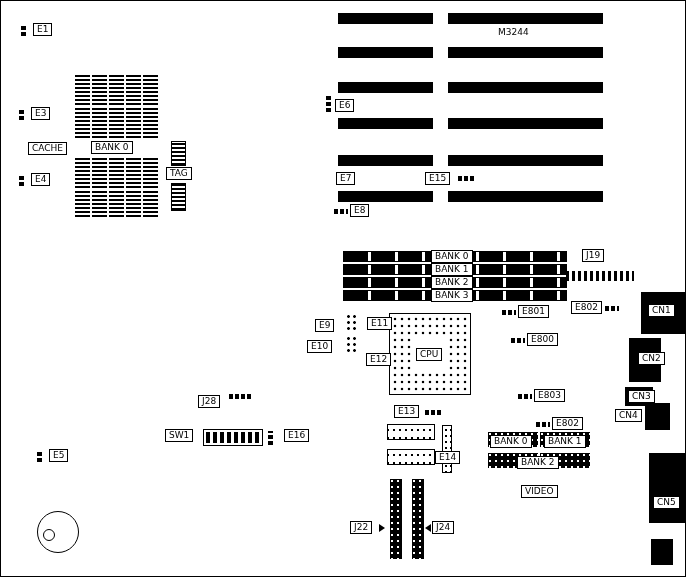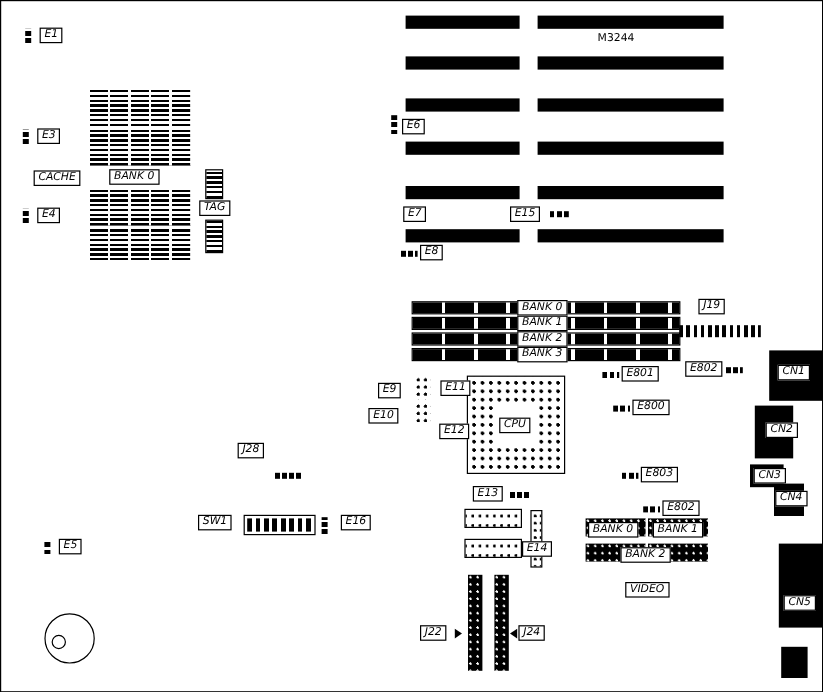--- a/index.html
+++ b/index.html
@@ -1,18 +1,18 @@
 <!DOCTYPE html>
 <html><head>
 <meta charset="utf-8">
 <style>
   * { margin:0; padding:0; box-sizing:border-box; }
   body { background:#fff; font-family:"DejaVu Sans", sans-serif; }
   .board { position:relative; width:686px; height:577px; background:#fff; border:1px solid #000; overflow:hidden; }
-  .lbl { position:absolute; background:#fff; border:1px solid #000; font-size:9px; line-height:11px; padding:0 3px; white-space:nowrap; z-index:6; color:#000;font-style:italic; }
+  .lbl { position:absolute; background:#fff; border:1px solid #000; font-size:9px; line-height:11px; padding:0 3px; white-space:nowrap; z-index:6; color:#000; }
   .txt { position:absolute; font-size:9px; line-height:11px; color:#000; z-index:2; }
   .slot { position:absolute; height:11px; background:#000; }
   .chiprow { position:absolute; width:84px; height:30px;
              background-image: repeating-linear-gradient(90deg, transparent 0 15px, #fff 15px 17px),
                                repeating-linear-gradient(0deg, #000 0 2px, #fff 2px 4px); }
   .chip { position:absolute; border:1px solid #000;
           background: repeating-linear-gradient(0deg, #000 0 2px, #fff 2px 4px); }
   .simm { position:absolute; height:11px; border:1px solid #000; z-index:1;
           background-image: repeating-linear-gradient(90deg, #000 0 24px, #fff 24px 27px); }
   .jconn { position:absolute; background: repeating-linear-gradient(90deg, #000 0 3px, #fff 3px 6px); }
@@ -117,21 +117,21 @@
   <div class="cpu-center" style="left:410px;top:334px;width:38px;height:38px"></div>
   <div class="lbl" style="left:415px;top:347px">CPU</div>
 
   <div class="pins-h" style="left:517px;top:393px;width:14px"></div>
   <div class="lbl" style="left:533px;top:388px">E803</div>
   <div class="lbl" style="left:393px;top:404px">E13</div>
   <div class="pins-h" style="left:424px;top:409px;width:16px"></div>
   <div class="pins-h" style="left:535px;top:421px;width:14px"></div>
   <div class="lbl" style="left:551px;top:416px">E802</div>
 
-  <div class="lbl" style="left:197px;top:368px">J28</div>
+  <div class="lbl" style="left:197px;top:394px">J28</div>
   <div class="pins-h" style="left:228px;top:393px;width:24px"></div>
 
   <div class="lbl" style="left:164px;top:428px">SW1</div>
   <div class="dipsw" style="left:202px;top:428px;width:60px;height:17px">
     <div class="dipsw-inner"></div>
   </div>
   <div class="pins-v" style="left:267px;top:430px;height:14px"></div>
   <div class="lbl" style="left:283px;top:428px">E16</div>
 
   <div class="pins-v" style="left:36px;top:449px;height:12px"></div>
@@ -161,18 +161,18 @@
   <div class="battery" style="left:36px;top:510px;width:42px;height:42px"></div>
   <div class="battery" style="left:42px;top:528px;width:12px;height:12px"></div>
 
   <div class="conn" style="left:640px;top:291px;width:46px;height:42px"></div>
   <div class="lbl" style="left:647px;top:303px">CN1</div>
   <div class="conn" style="left:628px;top:337px;width:32px;height:44px"></div>
   <div class="lbl" style="left:637px;top:351px">CN2</div>
   <div class="conn" style="left:624px;top:386px;width:28px;height:19px"></div>
   <div class="lbl" style="left:627px;top:389px">CN3</div>
   <div class="conn" style="left:644px;top:402px;width:25px;height:27px"></div>
-  <div class="lbl" style="left:645px;top:408px">CN4</div>
+  <div class="lbl" style="left:614px;top:408px">CN4</div>
   <div class="conn" style="left:648px;top:452px;width:38px;height:70px"></div>
   <div class="lbl" style="left:652px;top:495px">CN5</div>
   <div class="conn" style="left:650px;top:538px;width:22px;height:26px"></div>
 
 </div>
 
 </body></html>

